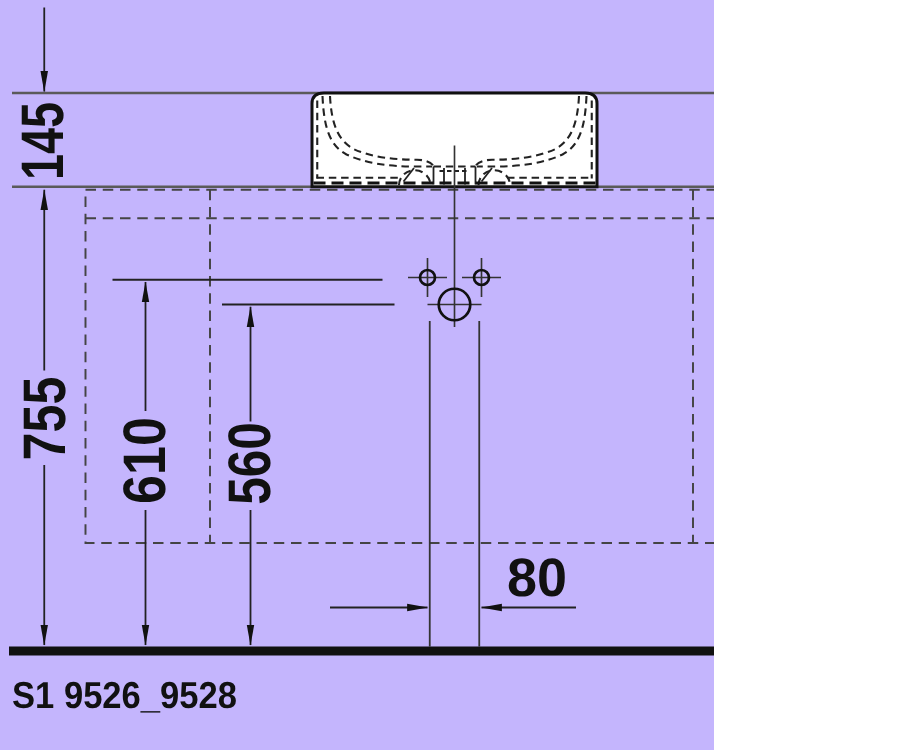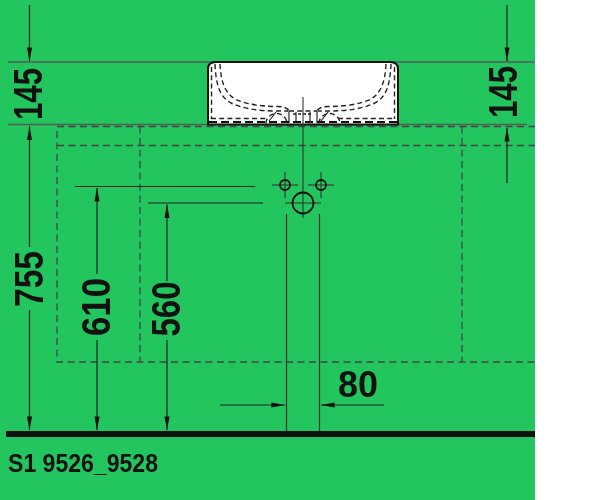--- a/index.html
+++ b/index.html
@@ -1,17 +1,17 @@
 <!DOCTYPE html>
 <html><head>
 <meta charset="utf-8">
 <style>
   html,body{margin:0;padding:0;background:#fff;}
   .stage{
-    position:relative;width:535px;height:500px;background:#22c55e;overflow:hidden;
+    position:relative;width:476px;height:500px;background:#c4b5fd;overflow:hidden;
     font-family:"Liberation Sans",sans-serif;
   }
   svg text{
     font-family:"Liberation Sans",sans-serif;
     font-weight:bold;
     fill:#111;
   }
   .dim-num{font-size:40px;}
   .dim-num-sm{font-size:36px;}
   .code-label{font-size:25px;}

